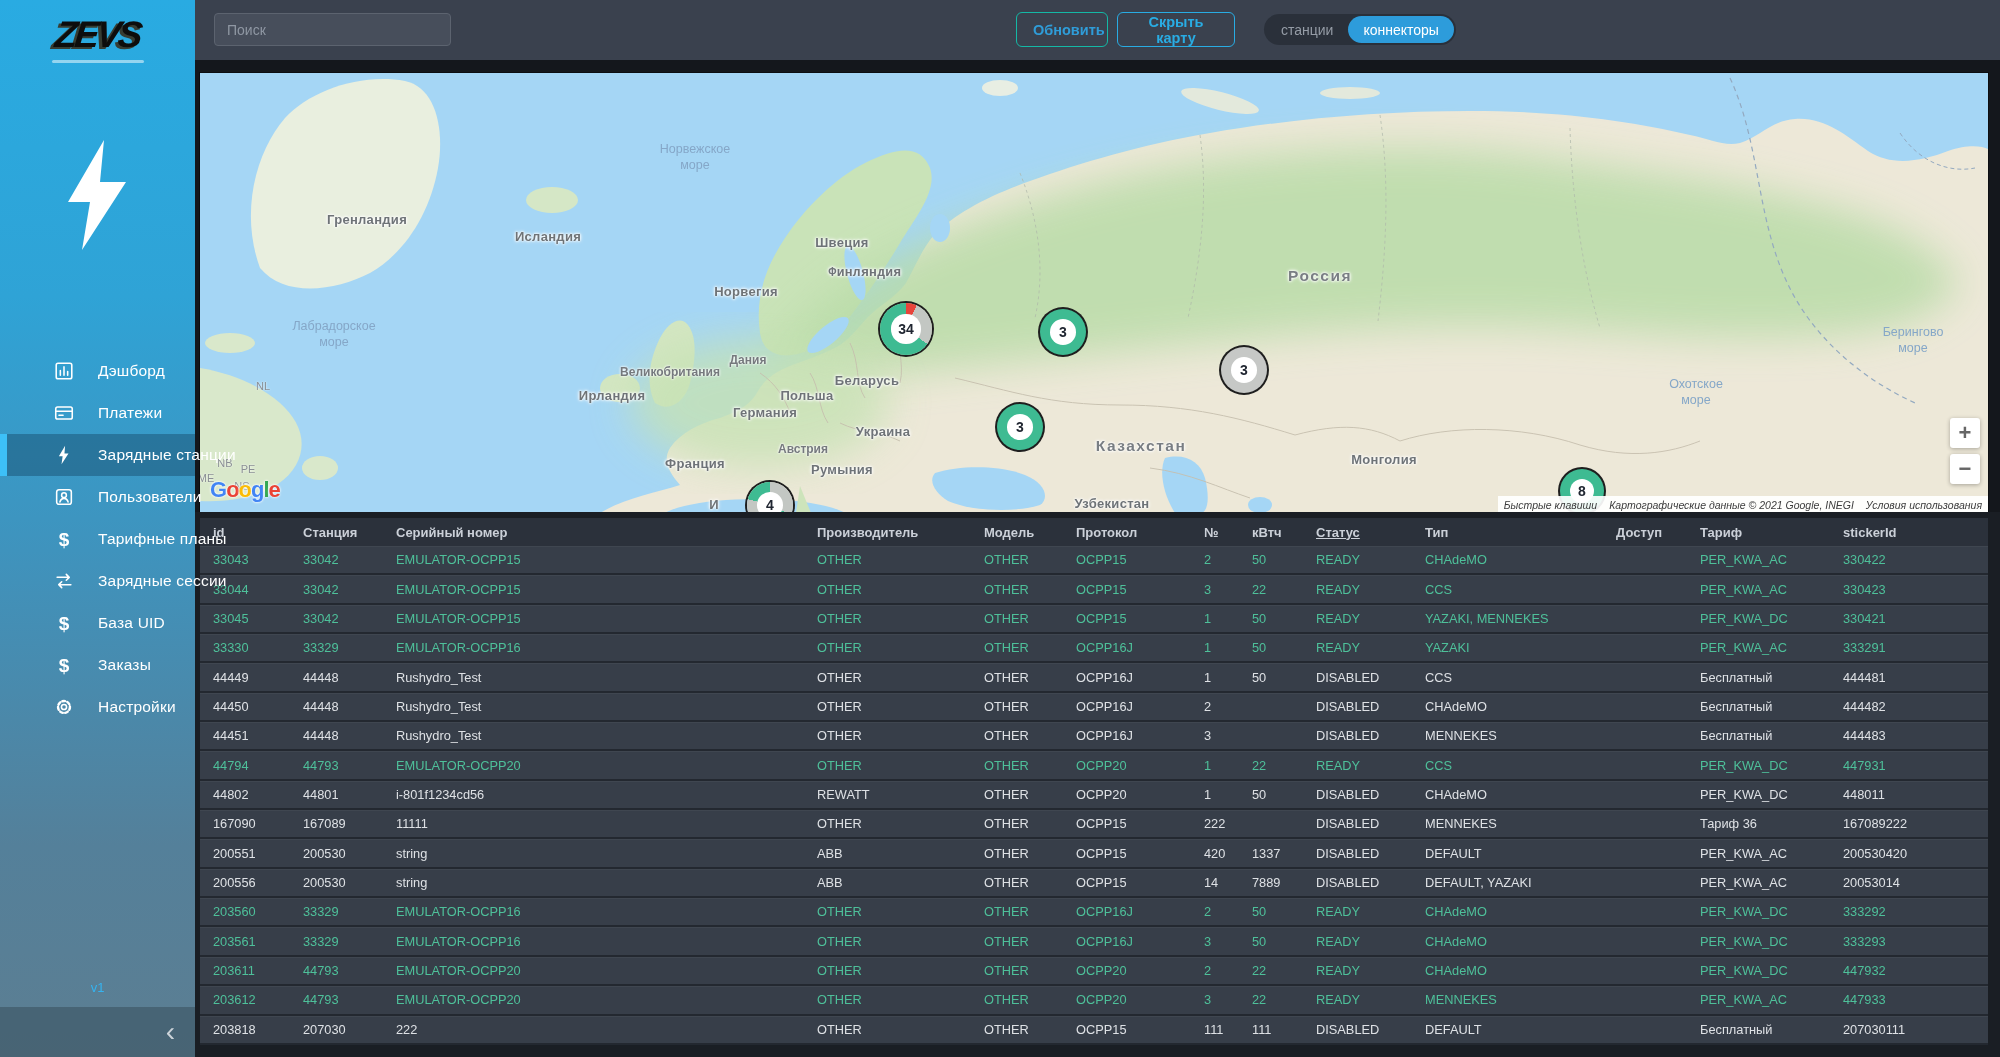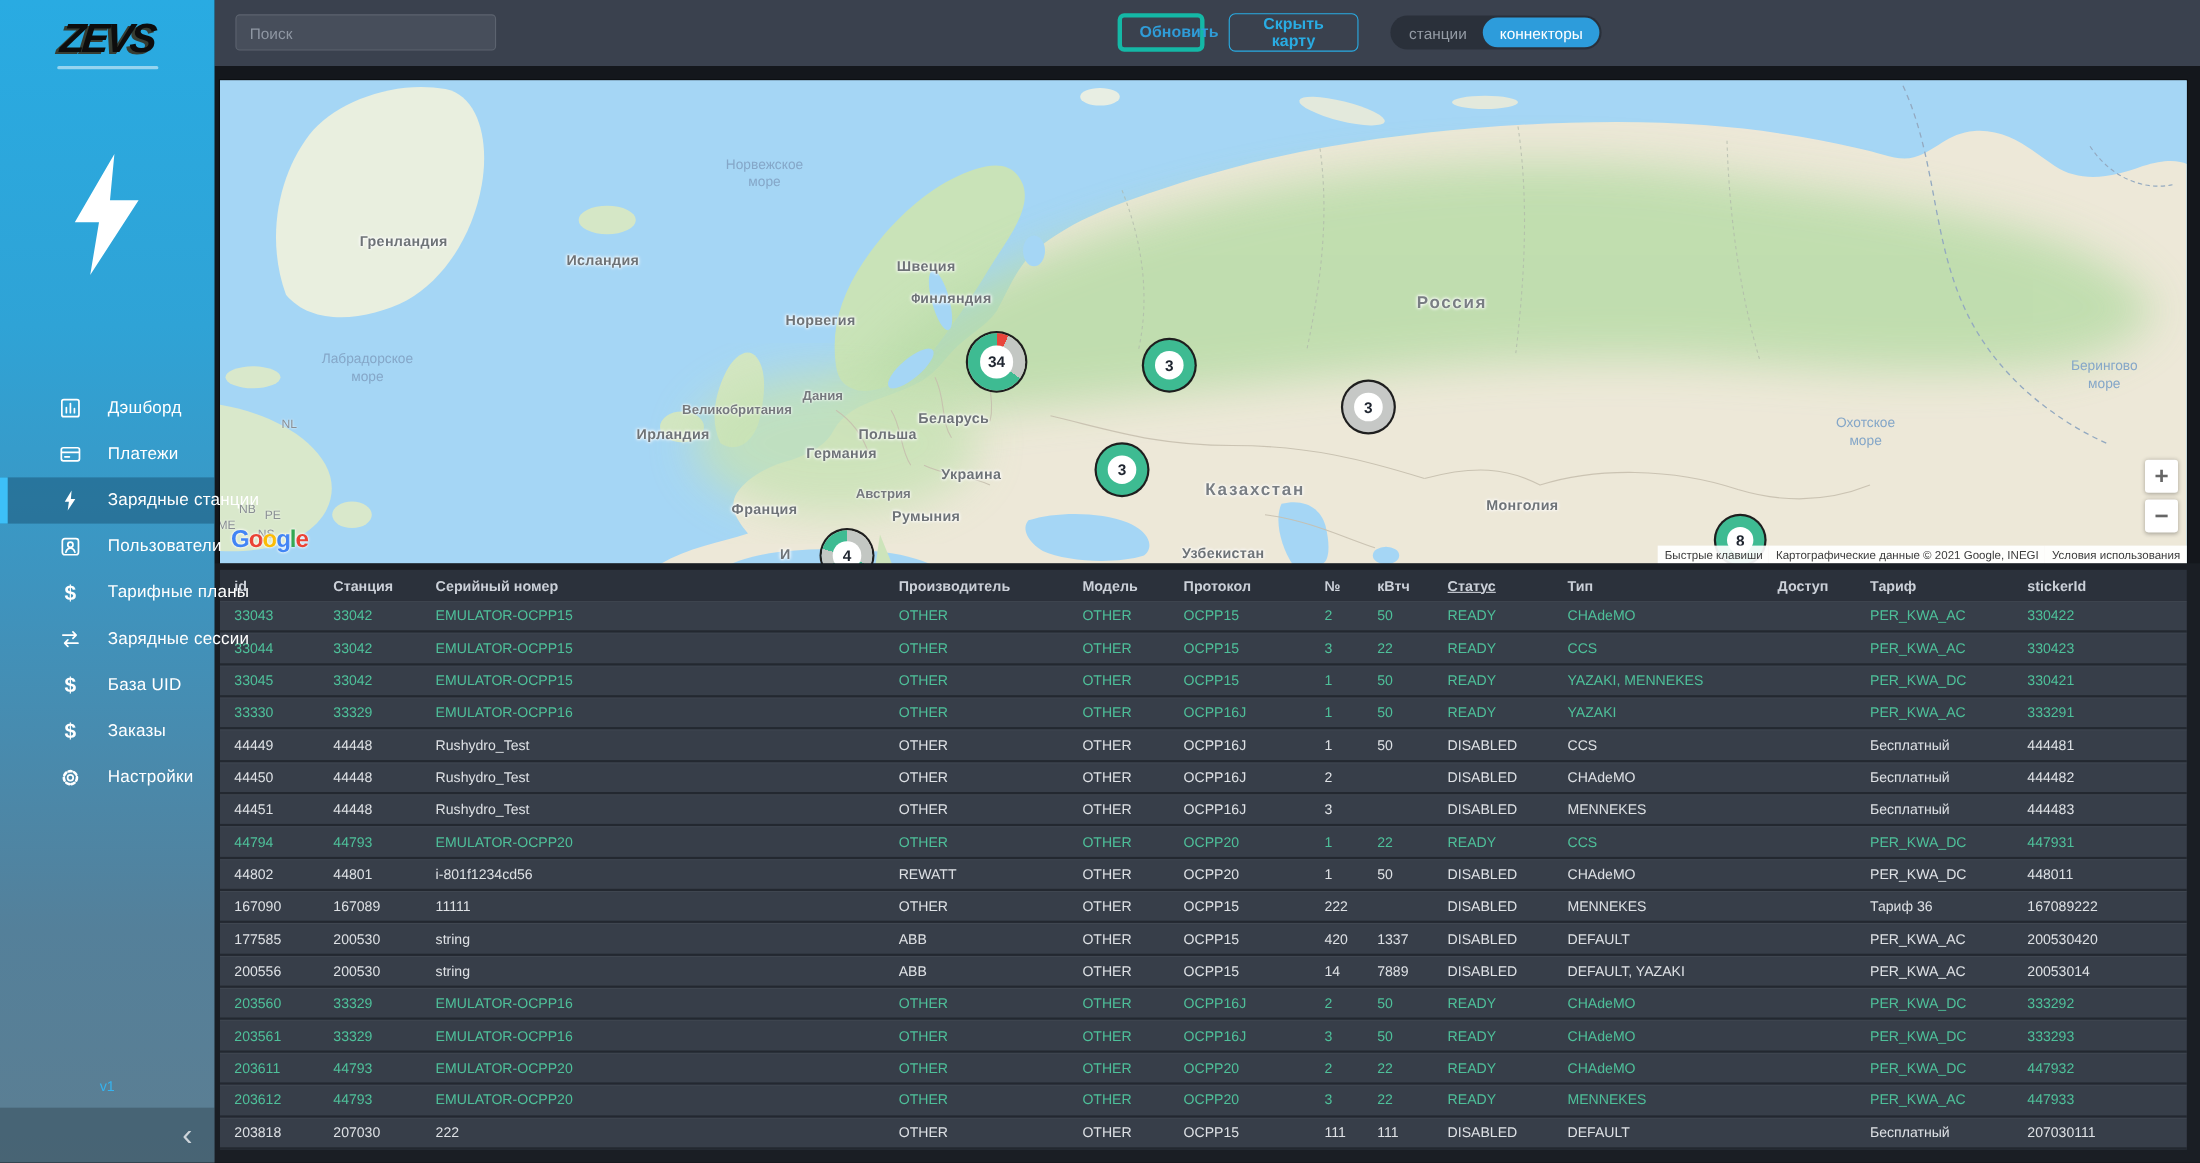--- a/index.html
+++ b/index.html
@@ -35,21 +35,21 @@
   .search { position:absolute; left:19px; top:13px; width:237px; height:33px; background:#474E5B; border:1px solid #5C московские636F; border:1px solid #5C636F; border-radius:4px;
     color:#dfe3e8; font-size:14px; padding:0 12px; outline:none; }
   .search::placeholder { color:#8F97A3; }
   .filters { position:absolute; left:360px; top:0; height:60px; display:flex; align-items:center; gap:0; }
   .filter { display:flex; align-items:center; margin-right:30px; }
   .filter .flbl { color:#DFE3E8; font-size:14.5px; margin-right:16px; white-space:nowrap; }
   .checkbox { width:17px; height:17px; background:#4A5260; border:1px solid #565F6D; border-radius:3px;
     box-shadow:inset 0 1px 2px rgba(0,0,0,.35); cursor:pointer; }
   .btn { position:absolute; top:12px; height:35px; border-radius:6px; background:transparent; cursor:pointer;
     font-size:14.5px; font-weight:700; padding:0 16px; font-family:inherit; }
-  .btn-refresh { left:821px; width:79px; color:#2F9CD8; border:4px solid #14b8a6; }
+  .btn-refresh { left:821px; width:92px; color:#2F9CD8; border:1px solid #14b8a6; }
   .btn-hidemap { left:922px; width:118px; color:#29ACE3; border:1px solid #29ACE3; }
   .toggle { position:absolute; left:1069px; top:14px; height:31px; background:#2A303A; border-radius:16px;
     display:flex; align-items:center; padding:2px; }
   .toggle .opt { height:27px; border-radius:14px; display:flex; align-items:center; padding:0 15px;
     font-size:14px; color:#959CA6; cursor:pointer; white-space:nowrap; }
   .toggle .opt.on { background:#2D9CDB; color:#fff; }
 
   
   .map { position:absolute; left:200px; top:73px; width:1788px; height:440px; background:#A5D6F5; overflow:hidden;
     box-shadow:0 0 0 1px #0c0e11; z-index:3; }
@@ -72,21 +72,21 @@
   .marker.mixed-4 { background:conic-gradient(#C3C7C3 0deg 115deg,#3EBB92 115deg 240deg,#C3C7C3 240deg 285deg,#3EBB92 285deg 360deg); }
   .zoomctl { position:absolute; width:30px; height:30px; background:#fff; border-radius:3px;
     box-shadow:0 1px 4px rgba(0,0,0,.3); color:#666; font-size:22px; font-weight:700;
     display:flex; align-items:center; justify-content:center; cursor:pointer; user-select:none; }
   .zoom-in { right:8px; top:345px; }
   .zoom-out { right:8px; top:381px; }
   .google-logo { position:absolute; left:10px; bottom:10px; font-size:22px; font-weight:700; letter-spacing:-1px;
     text-shadow:0 0 2px #fff,0 0 3px #fff; cursor:pointer; }
   .attribution { position:absolute; right:0; bottom:0; height:17px; display:flex; align-items:center; }
   .attribution span { background:rgba(255,255,255,.92); color:#3c3c3c; font-size:10.5px; height:17px;
-    display:flex; align-items:center; padding:0 6px; white-space:nowrap; }
+    display:flex; align-items:center; padding:0 6px; white-space:nowrap;font-style:italic; }
   .attribution .lnk { cursor:pointer; }
 
   
   .table-panel { position:absolute; left:195px; top:512px; right:0; bottom:0; background:#1A1E24; z-index:3; }
   .grid { display:grid; grid-template-columns:90px 93px 421px 167px 92px 128px 48px 64px 109px 191px 84px 143px minmax(0,1fr); }
   .thead { position:absolute; left:5px; right:12px; top:6px; height:28px; background:#2B313B; align-items:center; }
   .th { font-size:13px; font-weight:700; color:#CBD0D8; padding-left:13px; white-space:nowrap; overflow:hidden; cursor:pointer; }
   .th.sorted { text-decoration:underline; }
   .tbody { position:absolute; left:5px; right:12px; top:34px; }
   .tr { height:29.35px; background:#373E49; border-bottom:2px solid #232830;
@@ -489,21 +489,21 @@
           <div class="td">OCPP15</div>
           <div class="td">222</div>
           <div class="td"></div>
           <div class="td">DISABLED</div>
           <div class="td">MENNEKES</div>
           <div class="td"></div>
           <div class="td">Тариф 36</div>
           <div class="td">167089222</div>
         </div>
         <div class="tr grid plain">
-          <div class="td">177585</div>
+          <div class="td">200551</div>
           <div class="td">200530</div>
           <div class="td">string</div>
           <div class="td">ABB</div>
           <div class="td">OTHER</div>
           <div class="td">OCPP15</div>
           <div class="td">420</div>
           <div class="td">1337</div>
           <div class="td">DISABLED</div>
           <div class="td">DEFAULT</div>
           <div class="td"></div>

